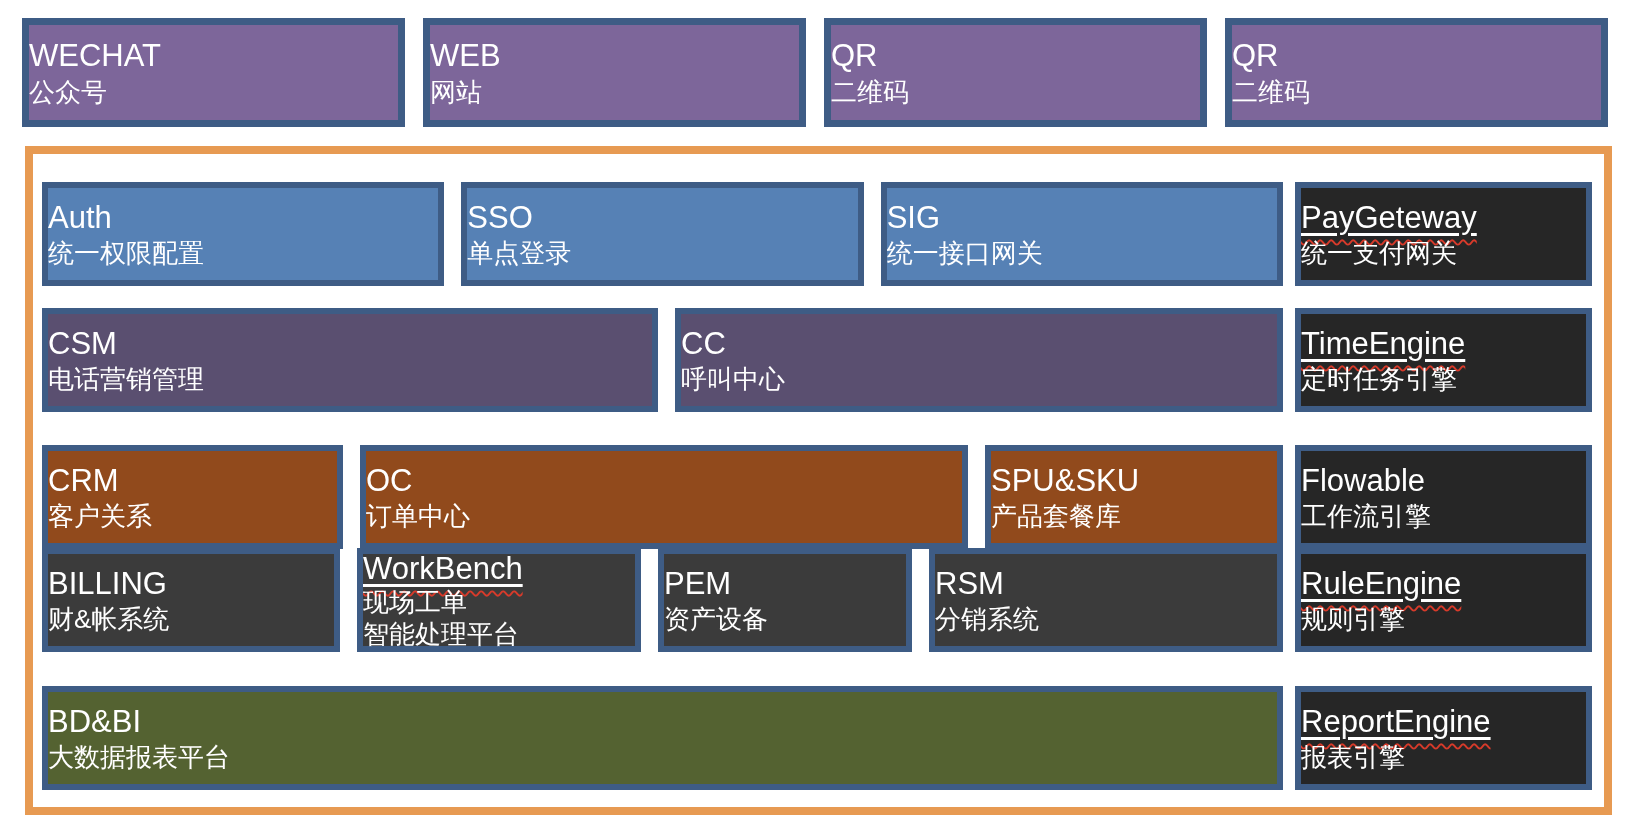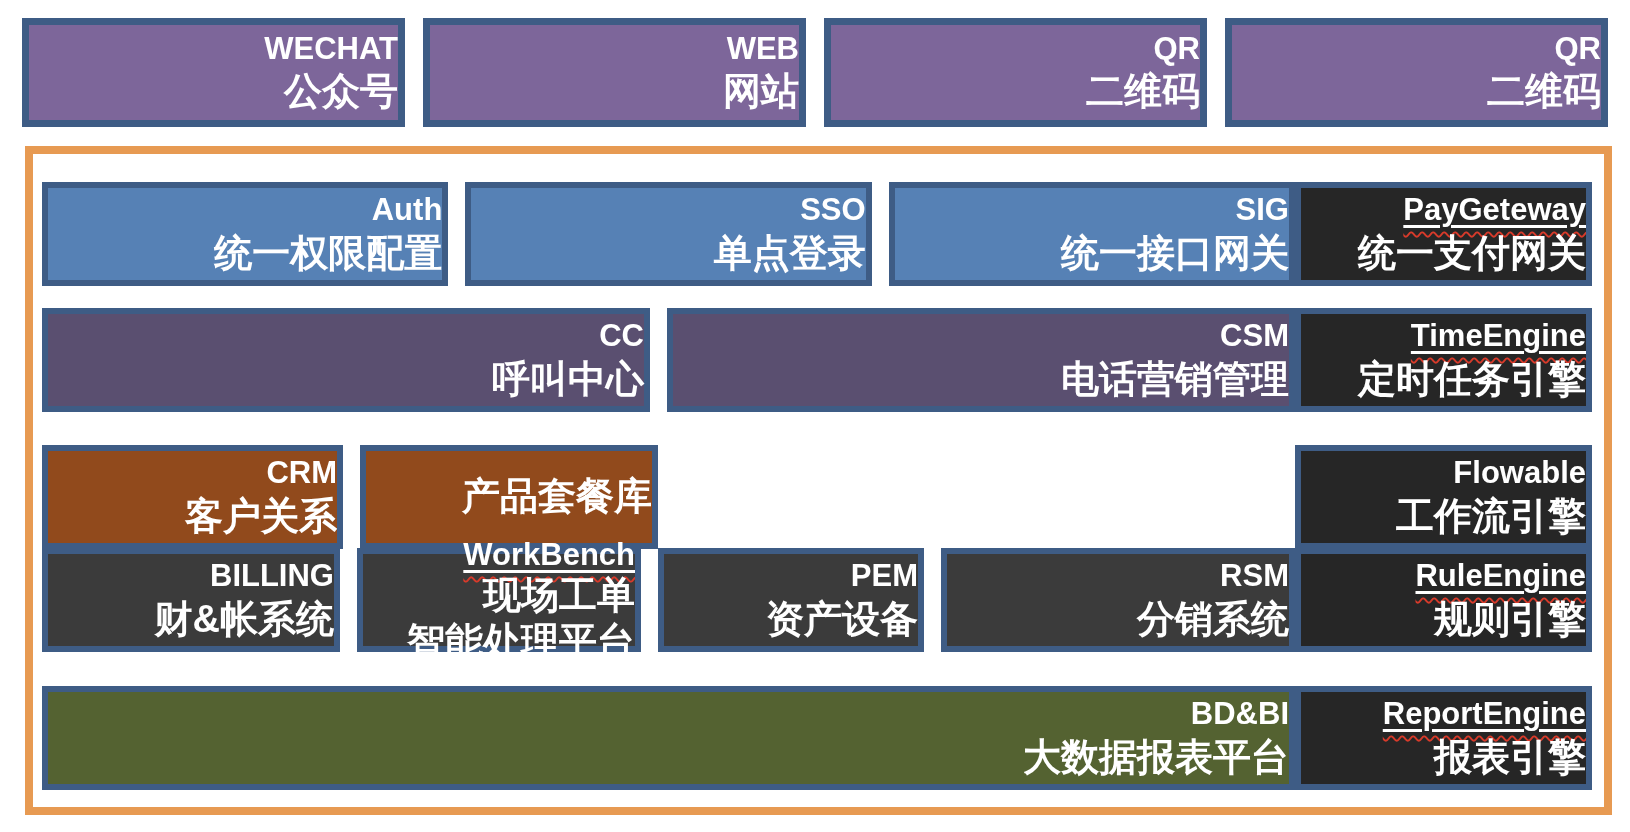--- a/index.html
+++ b/index.html
@@ -6,33 +6,33 @@
   html,body{width:1630px;height:832px}
   body{
     background:#fff;
     font-family:"Liberation Sans","DejaVu Sans",sans-serif;
     position:relative;
     overflow:hidden;
     color:#fff;
   }
   .box{
     border:6px solid var(--border_blue);
-    display:flex;flex-direction:column;justify-content:center;align-items:flex-end;
-    text-align:center;line-height:1.24;overflow:visible;font-weight:bold;
+    display:flex;flex-direction:column;justify-content:center;align-items:flex-start;
+    text-align:center;line-height:1.24;overflow:visible;
   }
   .en{font-size:31px;white-space:nowrap}
-  .zh{font-size:38px;white-space:nowrap}
+  .zh{font-size:26px;white-space:nowrap}
   
   .top-row{position:absolute;left:22px;top:18px;width:1586px;height:109px;display:flex;gap:18px}
   .channel{flex:1;background:var(--purple);border-width:7px}
   
   .platform{position:absolute;left:25px;top:146px;width:1587px;height:669px;border:8px solid var(--orange);background:#fff}
   .row{position:absolute;left:9px;width:1550px;height:104px;display:flex}
   .group{flex:1;display:flex;gap:17px}
-  .engine-box{width:297px;margin-left:0;background:var(--black)}
+  .engine-box{width:297px;margin-left:12px;background:var(--black)}
   .r1{top:28px}.r2{top:154px}.r3{top:291px}.r4{top:394px}.r5{top:532px}
   .r1 .group .box{flex:1}
   .blue{background:var(--blue)}
   .dpurple{background:var(--dark_purple)}
   .brown{background:var(--brown)}
   .gray{background:var(--gray)}
   .green{background:var(--green)}
   .w-cc{width:608px}.w-csm{flex:1}
   .w-crm{width:301px}.w-oc{flex:1}.w-spu{width:298px}
   .w-billing{width:298px}.w-workbench{width:284px}.w-pem{flex:1}.w-rsm{width:354px}
@@ -90,42 +90,47 @@
       </div>
     </div>
     <div class="box engine-box">
       <div class="en"><span class="wavy"><span class="uline">PayGeteway</span></span></div>
       <div class="zh">统一支付网关</div>
     </div>
   </div>
 
   <div class="row r2">
     <div class="group">
+      <div class="box dpurple w-csm">
+        <div class="en">CSM</div>
+        <div class="zh">电话营销管理</div>
+      </div>
       <div class="box dpurple w-cc">
         <div class="en">CC</div>
         <div class="zh">呼叫中心</div>
-      </div>
-      <div class="box dpurple w-csm">
-        <div class="en">CSM</div>
-        <div class="zh">电话营销管理</div>
       </div>
     </div>
     <div class="box engine-box">
       <div class="en"><span class="wavy"><span class="uline">TimeEngine</span></span></div>
       <div class="zh">定时任务引擎</div>
     </div>
   </div>
 
   <div class="row r3">
     <div class="group">
       <div class="box brown w-crm">
         <div class="en">CRM</div>
         <div class="zh">客户关系</div>
       </div>
+      <div class="box brown w-oc">
+        <div class="en">OC</div>
+        <div class="zh">订单中心</div>
+      </div>
       <div class="box brown w-spu">
+        <div class="en">SPU&amp;SKU</div>
         <div class="zh">产品套餐库</div>
       </div>
     </div>
     <div class="box engine-box">
       <div class="en">Flowable</div>
       <div class="zh">工作流引擎</div>
     </div>
   </div>
 
   <div class="row r4">

